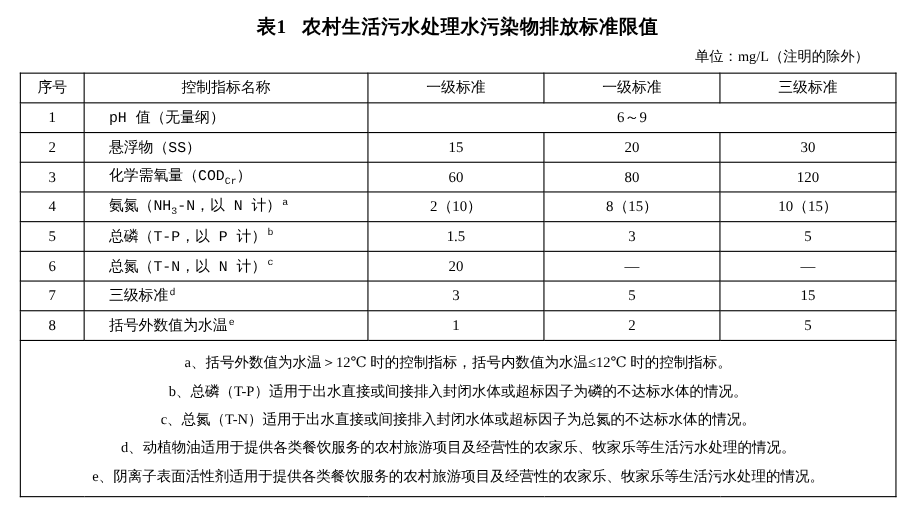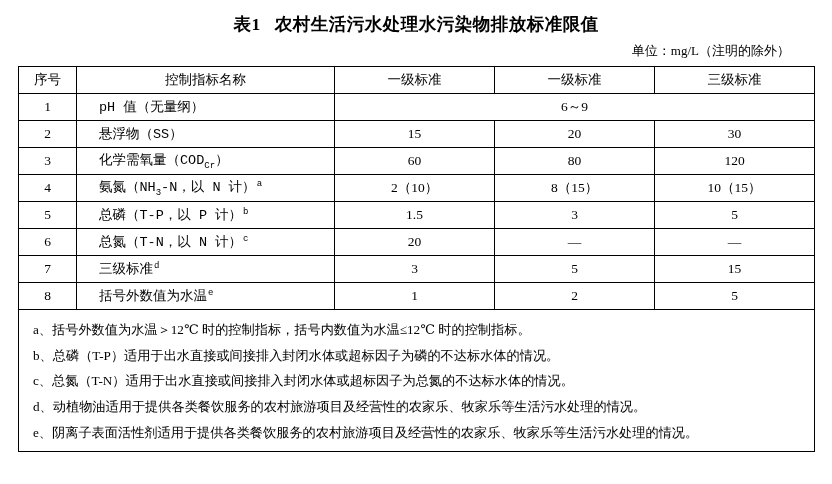--- a/index.html
+++ b/index.html
@@ -68,21 +68,21 @@
   .sup {
     font-size: 9px;
     vertical-align: super;
     margin-left: 1px;
   }
   .sub {
     font-size: 9px;
     vertical-align: sub;
   }
   .notes td {
-    text-align: left;
+    text-align: center;
     padding: 7px 14px 5px 14px !important;
     height: auto;
     vertical-align: top;
   }
   .note-line {
     font-size: 13.2px;
     line-height: 1.95;
     white-space: nowrap;
   }
 </style>

